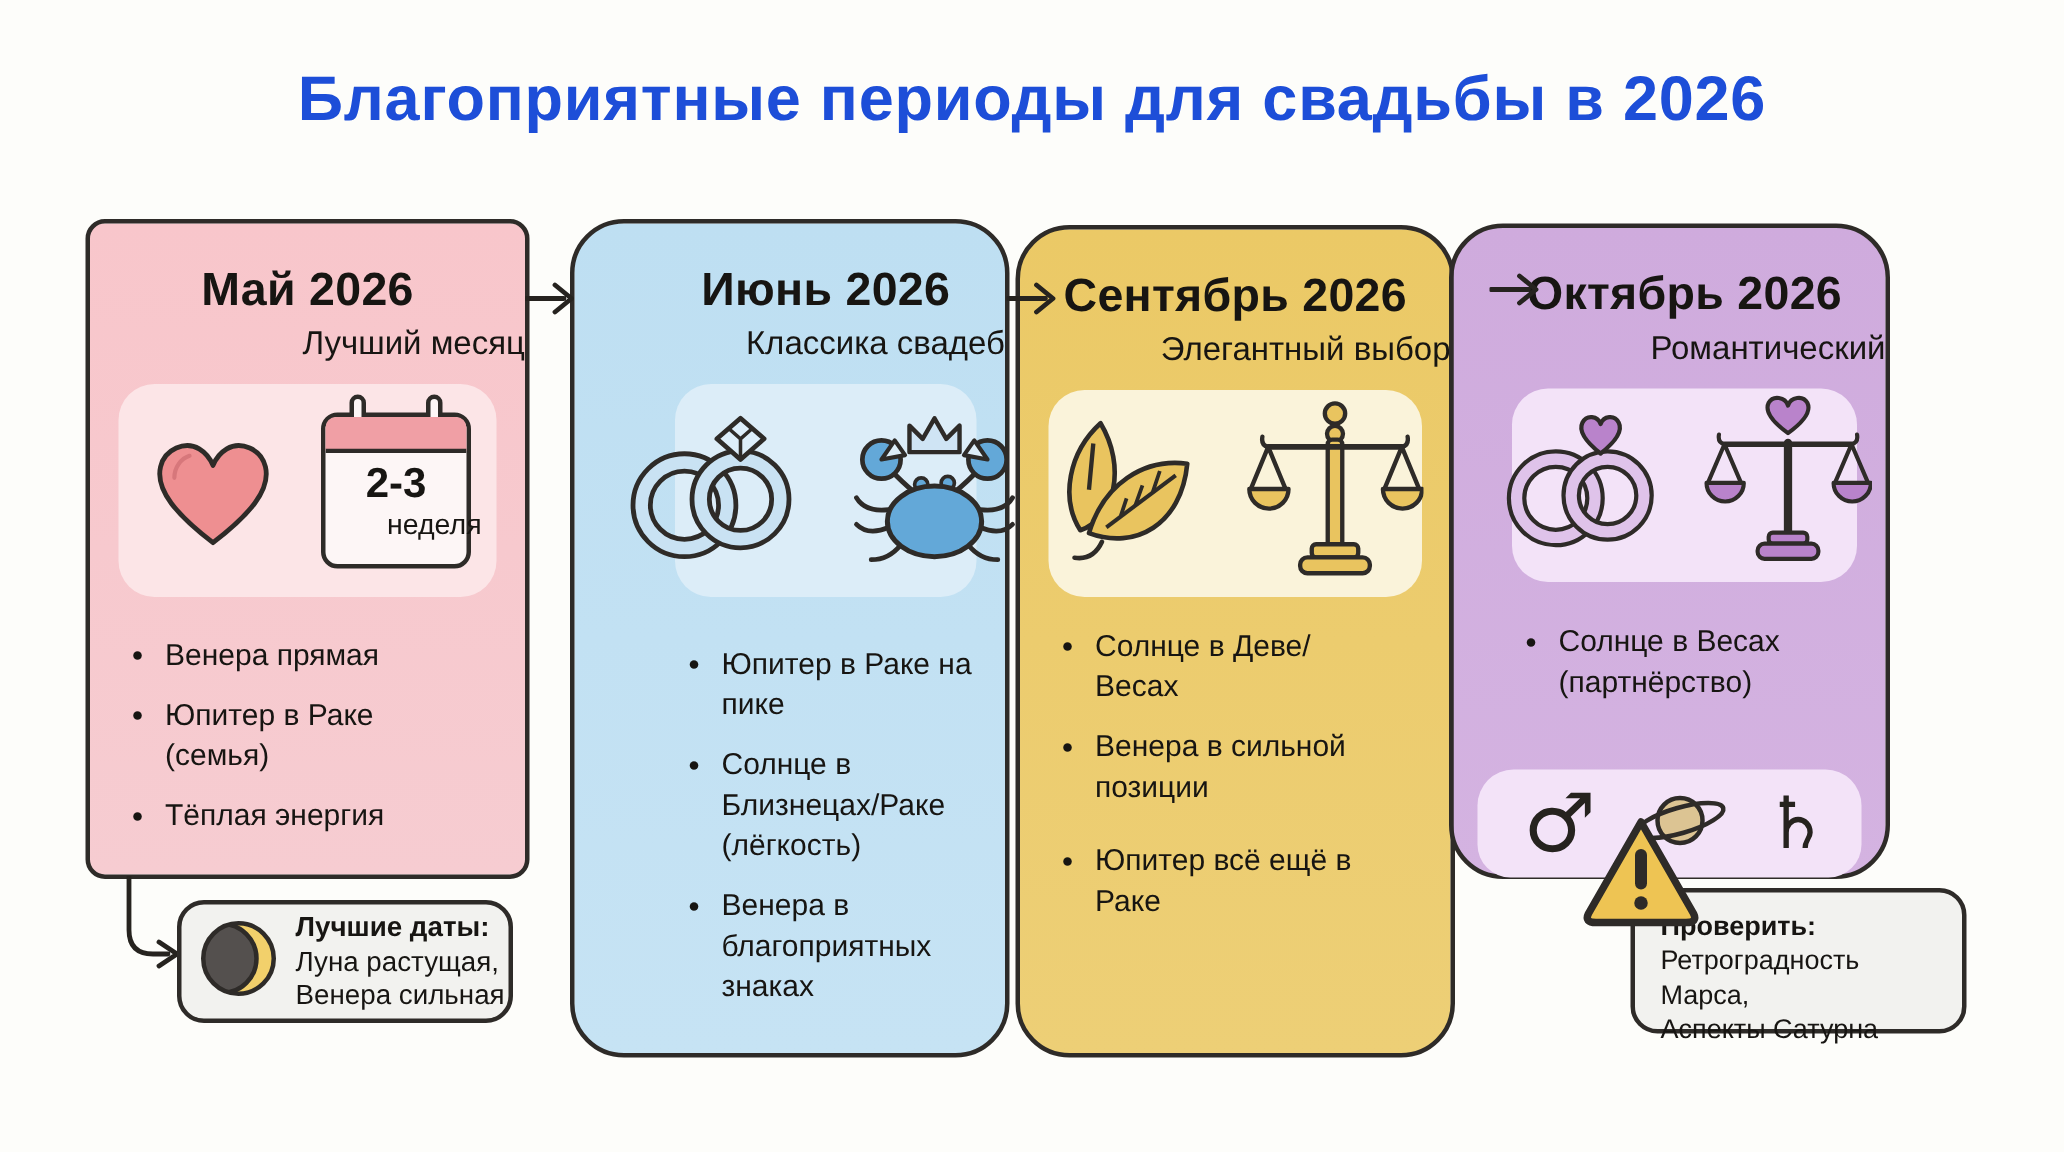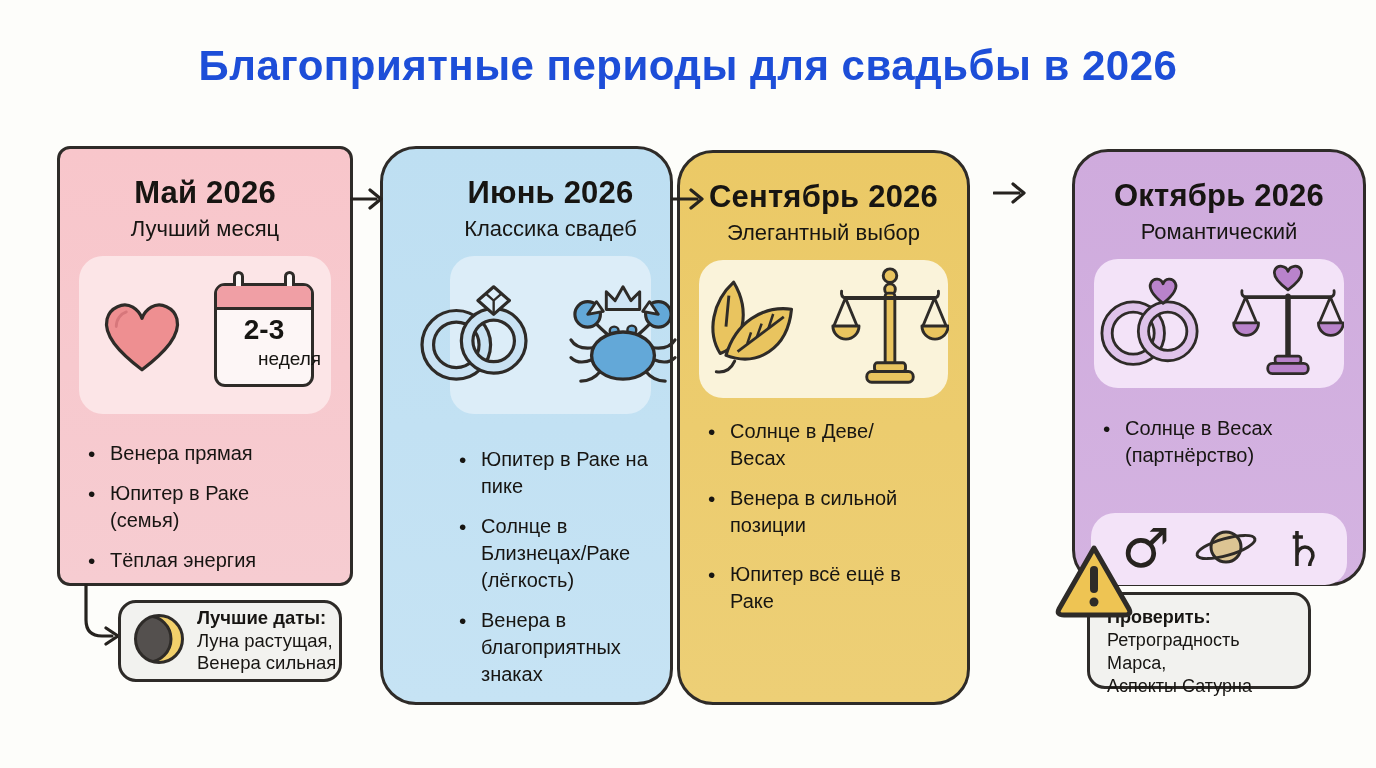--- a/index.html
+++ b/index.html
@@ -14,25 +14,25 @@
     text-align:center;font-size:42px;font-weight:bold;letter-spacing:.5px;color:#1d4ed8;
   }
   
   .card{
     position:absolute;box-sizing:border-box;
     border:3.5px solid #2e2b28;border-radius:36px;
   }
   #card-may {left:57px; top:146px;width:296px;height:440px;background:linear-gradient(180deg,#f8c6cb 0%,#f6ccd1 100%);border-radius:13px;}
   #card-june{left:380px;top:146px;width:293px;height:559px;background:linear-gradient(180deg,#bedff2 0%,#c6e3f4 100%);padding-left:48px;}
   #card-sep {left:677px;top:150px;width:293px;height:555px;background:linear-gradient(180deg,#ebc966 0%,#edcf76 100%);}
-  #card-oct {left:1072px;top:149px;width:294px;height:437px;background:linear-gradient(180deg,#cfabdd 0%,#d4b3e1 100%);}
+  #card-oct {left:966px;top:149px;width:294px;height:437px;background:linear-gradient(180deg,#cfabdd 0%,#d4b3e1 100%);padding-left:20px;}
   .card-month{text-align:center;font-size:31px;font-weight:bold;margin-top:26px;letter-spacing:.2px;}
-  .card-sub{text-align:center;font-size:22px;margin-top:5px;}
+  .card-sub{text-align:right;font-size:22px;margin-top:5px;}
   .panel{
-    margin:14px auto 0;width:calc(100% - 38px);height:158px;border-radius:24px;
+    margin:14px auto 0;width:calc(100% - 38px);height:142px;border-radius:24px;
     display:flex;align-items:center;justify-content:center;gap:26px;
   }
   #card-may  .panel{background:#fce5e7;}
   #card-june .panel{background:#dcedf8;}
   #card-sep  .panel{background:#faf3da;height:138px;}
   #card-oct  .panel{background:#f3e3f8;height:129px;}
   
   .bullets{margin-left:28px;}
   #card-may  .bullets{margin-top:26px;}
   #card-june .bullets{margin-top:32px;}

